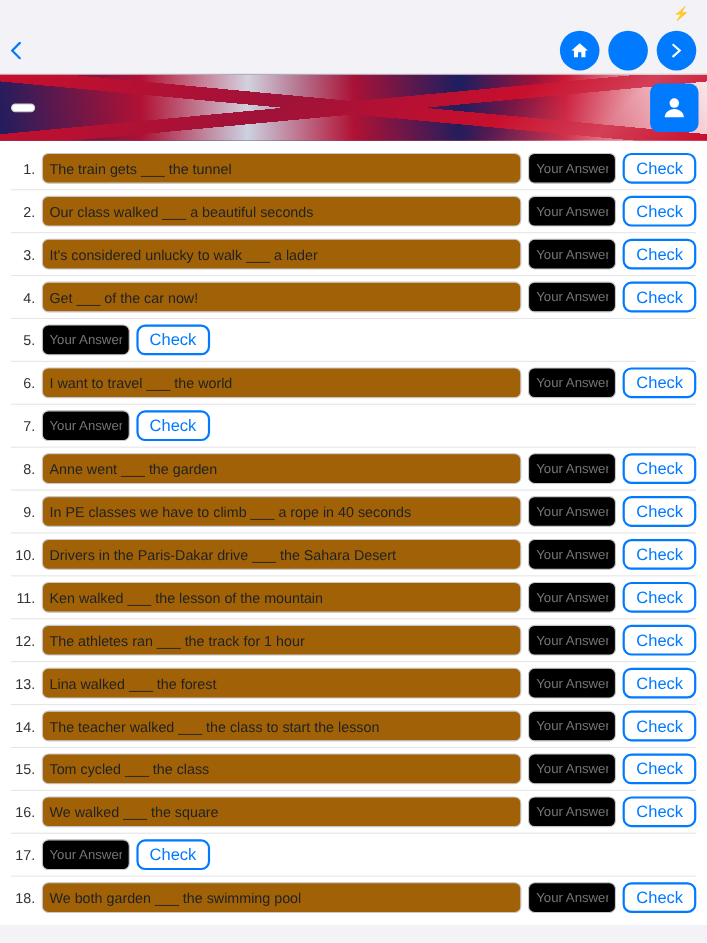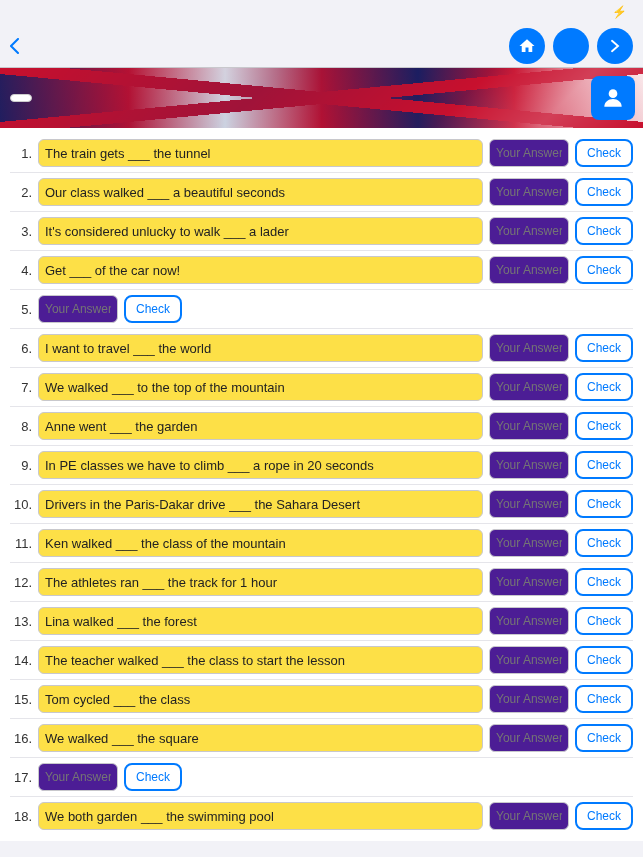--- a/index.html
+++ b/index.html
@@ -141,46 +141,46 @@
       font-size: 13px;
       color: #333;
       min-width: 22px;
       text-align: right;
       flex-shrink: 0;
     }
     .question-text {
       font-size: 13px;
       color: #222;
       flex: 1;
-      background: #fde047;
+      background: #a16207;
       border: 1px solid #c8c8cc;
       border-radius: 6px;
       padding: 4px 6px;
       min-height: 28px;
       display: flex;
       align-items: center;
     }
     .answer-input {
       width: 80px;
       flex-shrink: 0;
       border: 1px solid #c8c8cc;
       border-radius: 6px;
       padding: 4px 6px;
       font-size: 12px;
       color: #8e8e93;
       height: 28px;
-      background: #4c1d95;
+      background: #000000;
       outline: none;
     }
     .check-btn {
       background: white;
       border: 2px solid #007aff;
       color: #007aff;
       border-radius: 8px;
-      font-size: 12px;
+      font-size: 15px;
       font-weight: 500;
       padding: 3px 10px;
       cursor: pointer;
       flex-shrink: 0;
       height: 28px;
     }
   </style>
 </head>
 <body>
 
@@ -259,45 +259,44 @@
       <button class="check-btn">Check</button>
     </div>
     <div class="question-row">
       <span class="question-num">6.</span>
       <span class="question-text">I want to travel ___ the world</span>
       <input type="text" class="answer-input" placeholder="Your Answer" style="">
       <button class="check-btn">Check</button>
     </div>
     <div class="question-row">
       <span class="question-num">7.</span>
-      <span class="question-text">We walked ___ to the top of the mountain</span>
       <input type="text" class="answer-input" placeholder="Your Answer" style="">
       <button class="check-btn">Check</button>
     </div>
     <div class="question-row">
       <span class="question-num">8.</span>
       <span class="question-text">Anne went ___ the garden</span>
       <input type="text" class="answer-input" placeholder="Your Answer" style="">
       <button class="check-btn">Check</button>
     </div>
     <div class="question-row">
       <span class="question-num">9.</span>
-      <span class="question-text">In PE classes we have to climb ___ a rope in 20 seconds</span>
+      <span class="question-text">In PE classes we have to climb ___ a rope in 40 seconds</span>
       <input type="text" class="answer-input" placeholder="Your Answer" style="">
       <button class="check-btn">Check</button>
     </div>
     <div class="question-row">
       <span class="question-num">10.</span>
       <span class="question-text">Drivers in the Paris-Dakar drive ___ the Sahara Desert</span>
       <input type="text" class="answer-input" placeholder="Your Answer" style="">
       <button class="check-btn">Check</button>
     </div>
     <div class="question-row">
       <span class="question-num">11.</span>
-      <span class="question-text">Ken walked ___ the class of the mountain</span>
+      <span class="question-text">Ken walked ___ the lesson of the mountain</span>
       <input type="text" class="answer-input" placeholder="Your Answer" style="">
       <button class="check-btn">Check</button>
     </div>
     <div class="question-row">
       <span class="question-num">12.</span>
       <span class="question-text">The athletes ran ___ the track for 1 hour</span>
       <input type="text" class="answer-input" placeholder="Your Answer" style="">
       <button class="check-btn">Check</button>
     </div>
     <div class="question-row">

